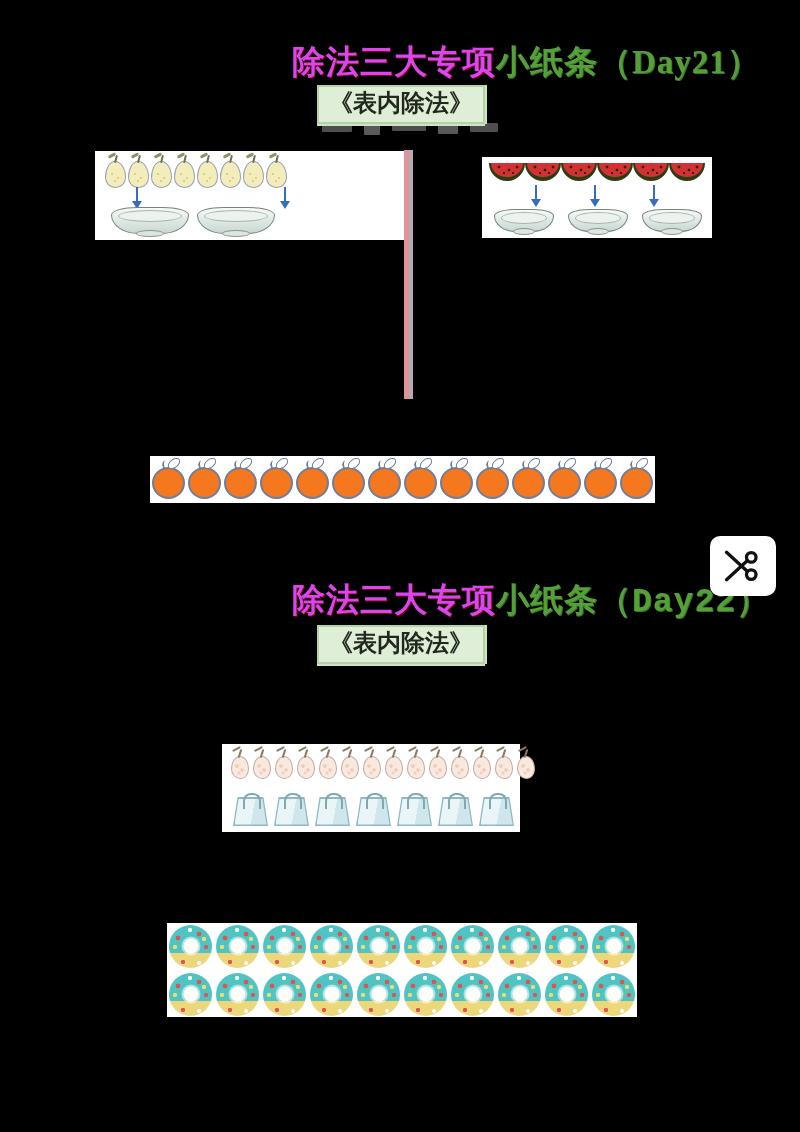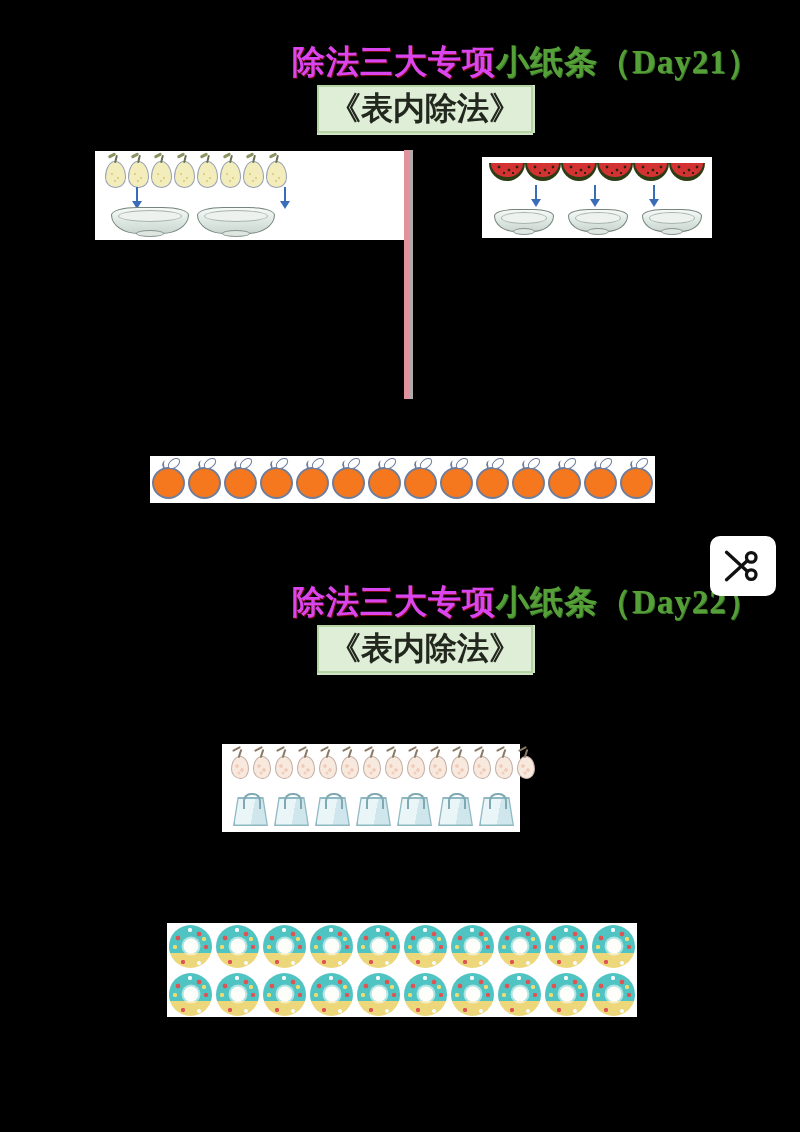--- a/index.html
+++ b/index.html
@@ -7,21 +7,21 @@
     width:800px;height:1132px;position:relative;overflow:hidden;
     background:#000;font-family:"Liberation Serif","DejaVu Serif",serif;
   }
   .abs{position:absolute;}
   
   .title{line-height:1;font-weight:bold;font-size:33px;letter-spacing:1px;white-space:nowrap;z-index:1;}
   .t-red{color:#d946ef;text-shadow:1px 1px 0 #7a0a0a;}
   .t-green{color:#55a038;text-shadow:1px 1px 0 #3b7526;}
   .subtitle-box{
     background:#dfeed6;border:2px solid #b5d2a5;box-shadow:0 2px 0 #cfe4c2,2px 0 0 #cfe4c2;
-    padding:3px 10px 4px;font-size:32px;font-weight:bold;color:#23281f;
+    padding:3px 10px 4px;font-size:24px;font-weight:bold;color:#23281f;
     line-height:1.15;white-space:nowrap;z-index:1;
   }
   
   .fragments{display:flex;gap:12px;align-items:flex-start;}
   .frag{background:#4e4e4e;border-radius:1px;}
   .frag:nth-child(1){width:30px;height:9px;}
   .frag:nth-child(2){width:16px;height:12px;background:#5a5a5a;}
   .frag:nth-child(3){width:34px;height:8px;}
   .frag:nth-child(4){width:20px;height:11px;background:#585858;}
   .frag:nth-child(5){width:28px;height:9px;}
@@ -203,21 +203,21 @@
 <div class="abs scissors-box" style="left:710px;top:536px;">
   <svg width="44" height="44" viewBox="0 0 24 24" fill="none" stroke="#111" stroke-width="1.8" stroke-linecap="round">
     <circle cx="16.5" cy="7.3" r="2.6"></circle>
     <circle cx="16.5" cy="16.7" r="2.6"></circle>
     <line x1="3" y1="4.5" x2="14.3" y2="14.9"></line>
     <line x1="3" y1="19.5" x2="14.3" y2="9.1"></line>
     <circle cx="11" cy="12" r="0.9" fill="#111" stroke="none"></circle>
   </svg>
 </div>
 
-<div class="abs title" style="left:292px;top:586px;">
+<div class="abs title" style="left:292px;top:586px;font-family:Liberation Mono, monospace;">
   <span class="t-red">除法三大专项</span><span class="t-green">小纸条（Day22）</span>
 </div>
 
 <div class="abs subtitle-box" style="left:317px;top:625px;">《表内除法》</div>
 
 <div class="abs panel" style="left:222px;top:744px;width:298px;height:88px;">
   <div class="abs row" style="left:9px;top:2px;gap:4px;">
     <span class="peach"></span>
   <span class="peach"></span>
       <span class="peach"></span>

